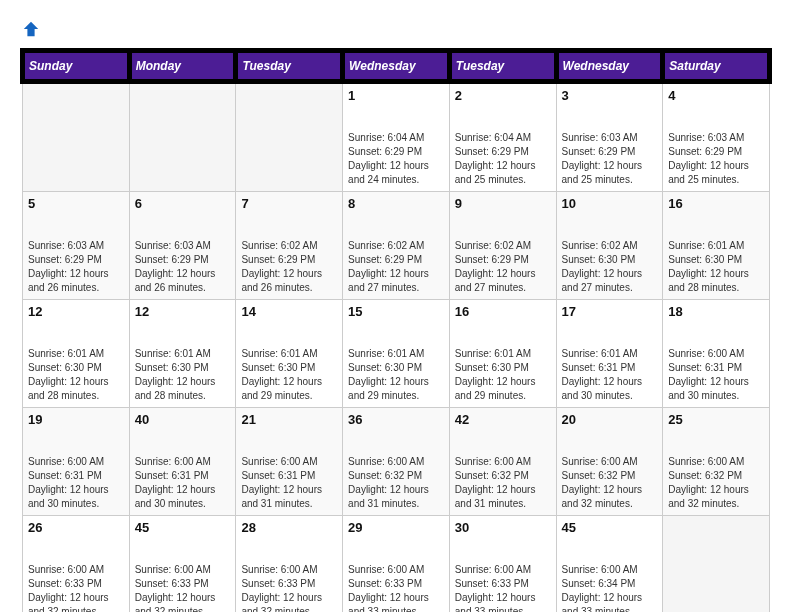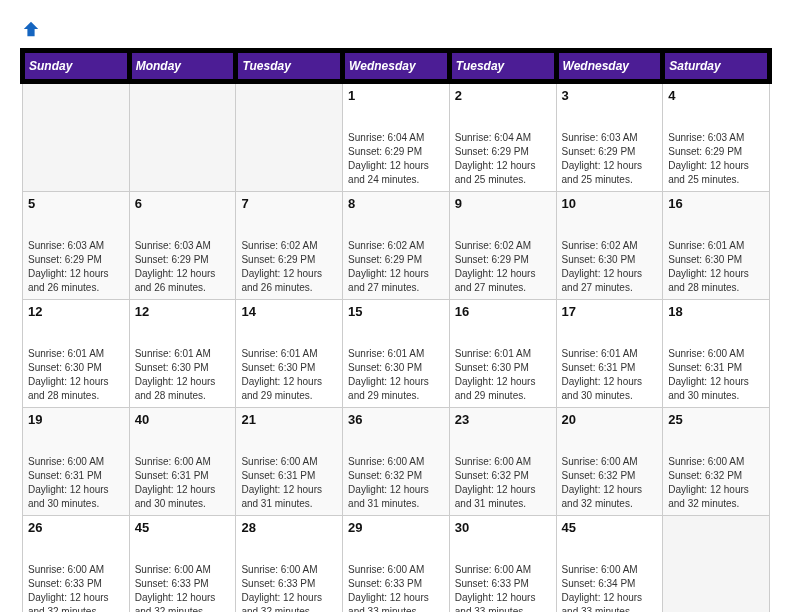--- a/index.html
+++ b/index.html
@@ -259,21 +259,21 @@
 Sunset: 6:31 PM
 Daylight: 12 hours and 31 minutes.</div>
         </td>
         <td>
           <span class="day-num">36</span>
           <div class="day-info" style="white-space: pre-line;">Sunrise: 6:00 AM
 Sunset: 6:32 PM
 Daylight: 12 hours and 31 minutes.</div>
         </td>
         <td>
-          <span class="day-num">23</span>
+          <span class="day-num">42</span>
           <div class="day-info" style="white-space: pre-line;">Sunrise: 6:00 AM
 Sunset: 6:32 PM
 Daylight: 12 hours and 31 minutes.</div>
         </td>
         <td>
           <span class="day-num">20</span>
           <div class="day-info" style="white-space: pre-line;">Sunrise: 6:00 AM
 Sunset: 6:32 PM
 Daylight: 12 hours and 32 minutes.</div>
         </td>

